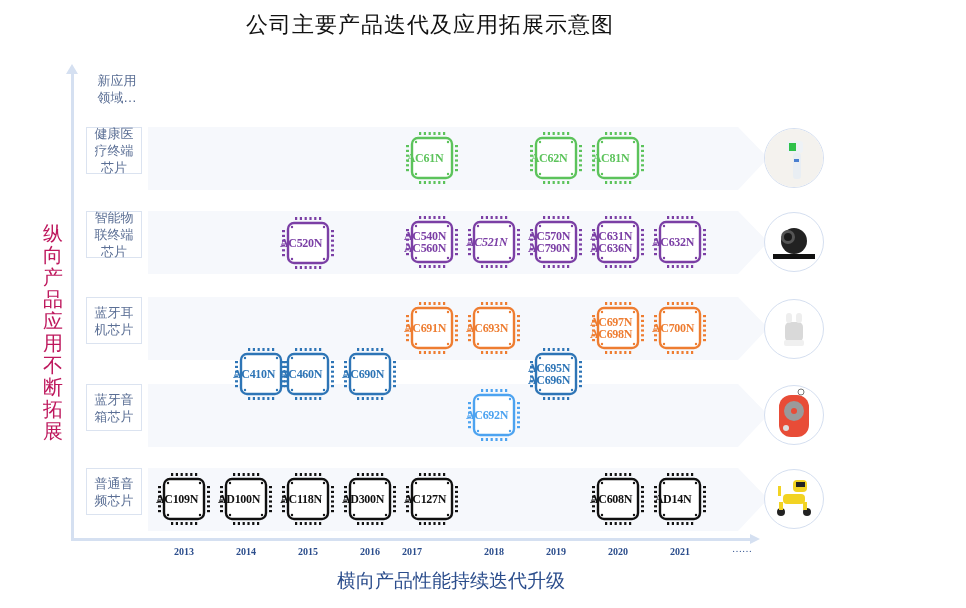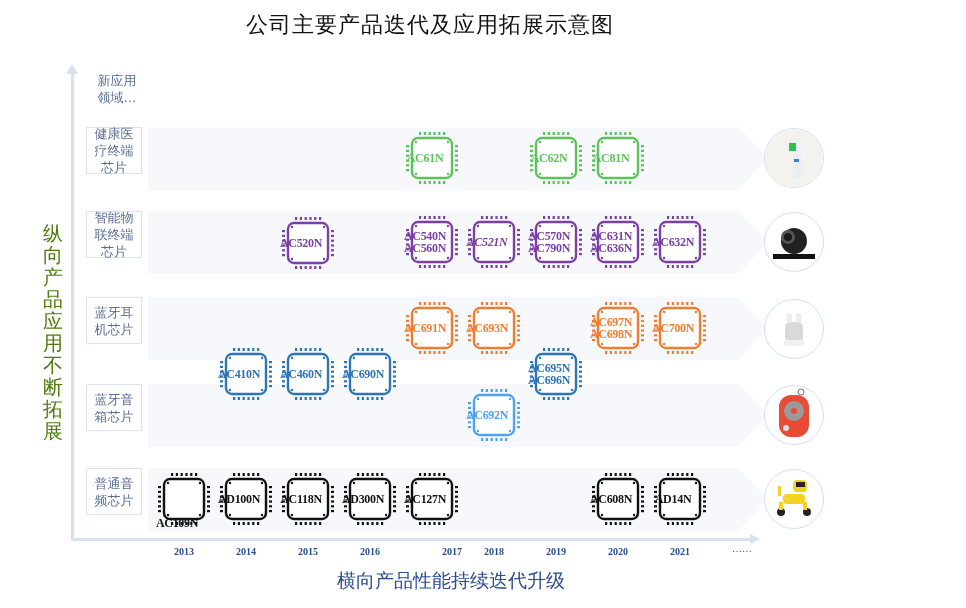--- a/index.html
+++ b/index.html
@@ -7,21 +7,21 @@
          font-family: "Liberation Serif", "DejaVu Serif", serif; }
   .title { position:absolute; left:0; width:860px; top:10px; text-align:center;
            font-size:22px; color:#111; font-family:"DejaVu Sans", sans-serif; letter-spacing:1px; }
   .v-axis-line { position:absolute; left:71px; top:72px; width:3px; height:468px; background:#d5e0f1; }
   .v-axis-head { position:absolute; left:66px; top:64px; width:0; height:0;
                  border-left:6px solid transparent; border-right:6px solid transparent; border-bottom:10px solid #d5e0f1; }
   .h-axis-line { position:absolute; left:71px; top:538px; width:680px; height:3px; background:#d5e0f1; }
   .h-axis-head { position:absolute; left:750px; top:534px; width:0; height:0;
                  border-top:5px solid transparent; border-bottom:5px solid transparent; border-left:10px solid #d5e0f1; }
   .v-label { position:absolute; left:40px; top:222px; width:26px; font-size:20px; line-height:22px;
-             color:#4d7c0f; text-align:center; font-family:"DejaVu Sans", sans-serif; word-break:break-all; }
+             color:#be185d; text-align:center; font-family:"DejaVu Sans", sans-serif; word-break:break-all; }
   .new-area { position:absolute; left:92px; top:72px; font-size:13px; line-height:17px; color:#5b6f95;
               font-family:"DejaVu Sans", sans-serif; width:50px;text-align:center; }
   .row { position:absolute; left:86px; height:63px; }
   .row-label { position:absolute; left:0; top:0; width:56px; height:47px; border:1px solid #dbe3f0; background:#fff;
                display:flex; align-items:center; justify-content:center; text-align:center;
                font-size:13px; line-height:17px; color:#5b6f95; font-family:"DejaVu Sans", sans-serif; padding:0 2px; box-sizing:border-box; }
   .band { position:absolute; left:62px; top:0; width:620px; height:63px; }
   .band svg { display:block; }
   .chip { position:absolute; width:54px; height:54px; }
   .chip svg { position:absolute; left:0; top:0; }
@@ -600,21 +600,21 @@
         <rect x="50" y="33.2" width="3" height="2.2" fill="#ee7d31"></rect>
         <rect x="38" y="1" width="2.2" height="3" fill="#ee7d31"></rect>
         <rect x="38" y="50" width="2.2" height="3" fill="#ee7d31"></rect>
         <rect x="1" y="38" width="3" height="2.2" fill="#ee7d31"></rect>
         <rect x="50" y="38" width="3" height="2.2" fill="#ee7d31"></rect>
       </svg>
       <div class="chip-text" style="color: rgb(238, 125, 49);">
         <span>AC700N</span>
       </div>
     </div>
-    <div class="chip" style="left: 219px; top: 347px;">
+    <div class="chip" style="left: 234px; top: 347px;">
       <svg width="54" height="54" viewBox="0 0 54 54">
         <rect x="7" y="7" width="40" height="40" rx="6" fill="#fff" stroke="#2e75b6" stroke-width="2.4"></rect>
         <circle cx="11" cy="11" r="1.2" fill="#2e75b6"></circle>
         <circle cx="43" cy="11" r="1.2" fill="#2e75b6"></circle>
         <circle cx="11" cy="43" r="1.2" fill="#2e75b6"></circle>
         <circle cx="43" cy="43" r="1.2" fill="#2e75b6"></circle>
         <rect x="14" y="1" width="2.2" height="3" fill="#2e75b6"></rect>
         <rect x="14" y="50" width="2.2" height="3" fill="#2e75b6"></rect>
         <rect x="1" y="14" width="3" height="2.2" fill="#2e75b6"></rect>
         <rect x="50" y="14" width="3" height="2.2" fill="#2e75b6"></rect>
@@ -813,21 +813,21 @@
         <rect x="50" y="28.4" width="3" height="2.2" fill="#111111"></rect>
         <rect x="33.2" y="1" width="2.2" height="3" fill="#111111"></rect>
         <rect x="33.2" y="50" width="2.2" height="3" fill="#111111"></rect>
         <rect x="1" y="33.2" width="3" height="2.2" fill="#111111"></rect>
         <rect x="50" y="33.2" width="3" height="2.2" fill="#111111"></rect>
         <rect x="38" y="1" width="2.2" height="3" fill="#111111"></rect>
         <rect x="38" y="50" width="2.2" height="3" fill="#111111"></rect>
         <rect x="1" y="38" width="3" height="2.2" fill="#111111"></rect>
         <rect x="50" y="38" width="3" height="2.2" fill="#111111"></rect>
       </svg>
-      <div class="chip-text" style="color: rgb(17, 17, 17); margin-top: 24px;">
+      <div class="chip-text" style="color: rgb(17, 17, 17);">
         <span>AC109N</span>
       </div>
     </div>
     <div class="chip" style="left: 219px; top: 472px;">
       <svg width="54" height="54" viewBox="0 0 54 54">
         <rect x="7" y="7" width="40" height="40" rx="6" fill="#fff" stroke="#111111" stroke-width="2.4"></rect>
         <circle cx="11" cy="11" r="1.2" fill="#111111"></circle>
         <circle cx="43" cy="11" r="1.2" fill="#111111"></circle>
         <circle cx="11" cy="43" r="1.2" fill="#111111"></circle>
         <circle cx="43" cy="43" r="1.2" fill="#111111"></circle>
@@ -1040,21 +1040,21 @@
         <span>AD14N</span>
       </div>
     </div>
   </div>
 
 <div id="years">
     <div class="year" style="left: 159px;">2013</div>
     <div class="year" style="left: 221px;">2014</div>
     <div class="year" style="left: 283px;">2015</div>
     <div class="year" style="left: 345px;">2016</div>
-    <div class="year" style="left: 427px;">2017</div>
+    <div class="year" style="left: 387px;">2017</div>
     <div class="year" style="left: 469px;">2018</div>
     <div class="year" style="left: 531px;">2019</div>
     <div class="year" style="left: 593px;">2020</div>
     <div class="year" style="left: 655px;">2021</div>
     <div class="year" style="left: 717px; font-weight: normal; top: 543px;">……</div>
   </div>
 
 <div class="h-label">横向产品性能持续迭代升级</div>
 
 </body></html>

